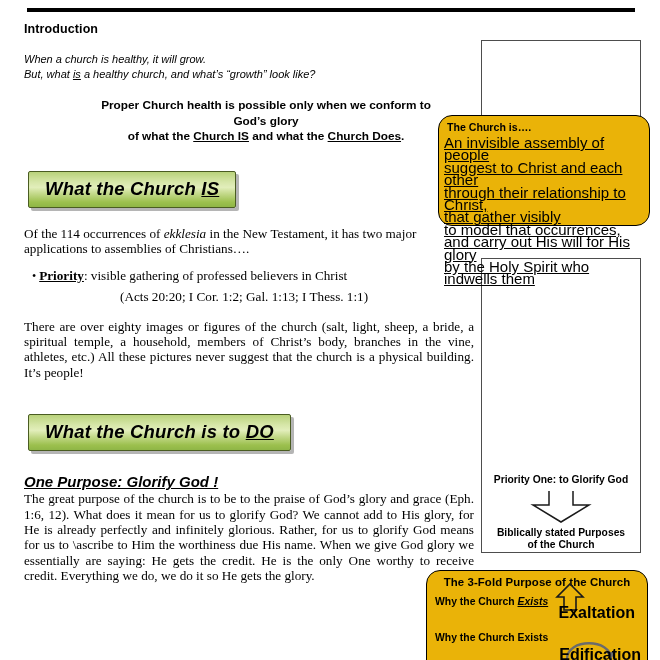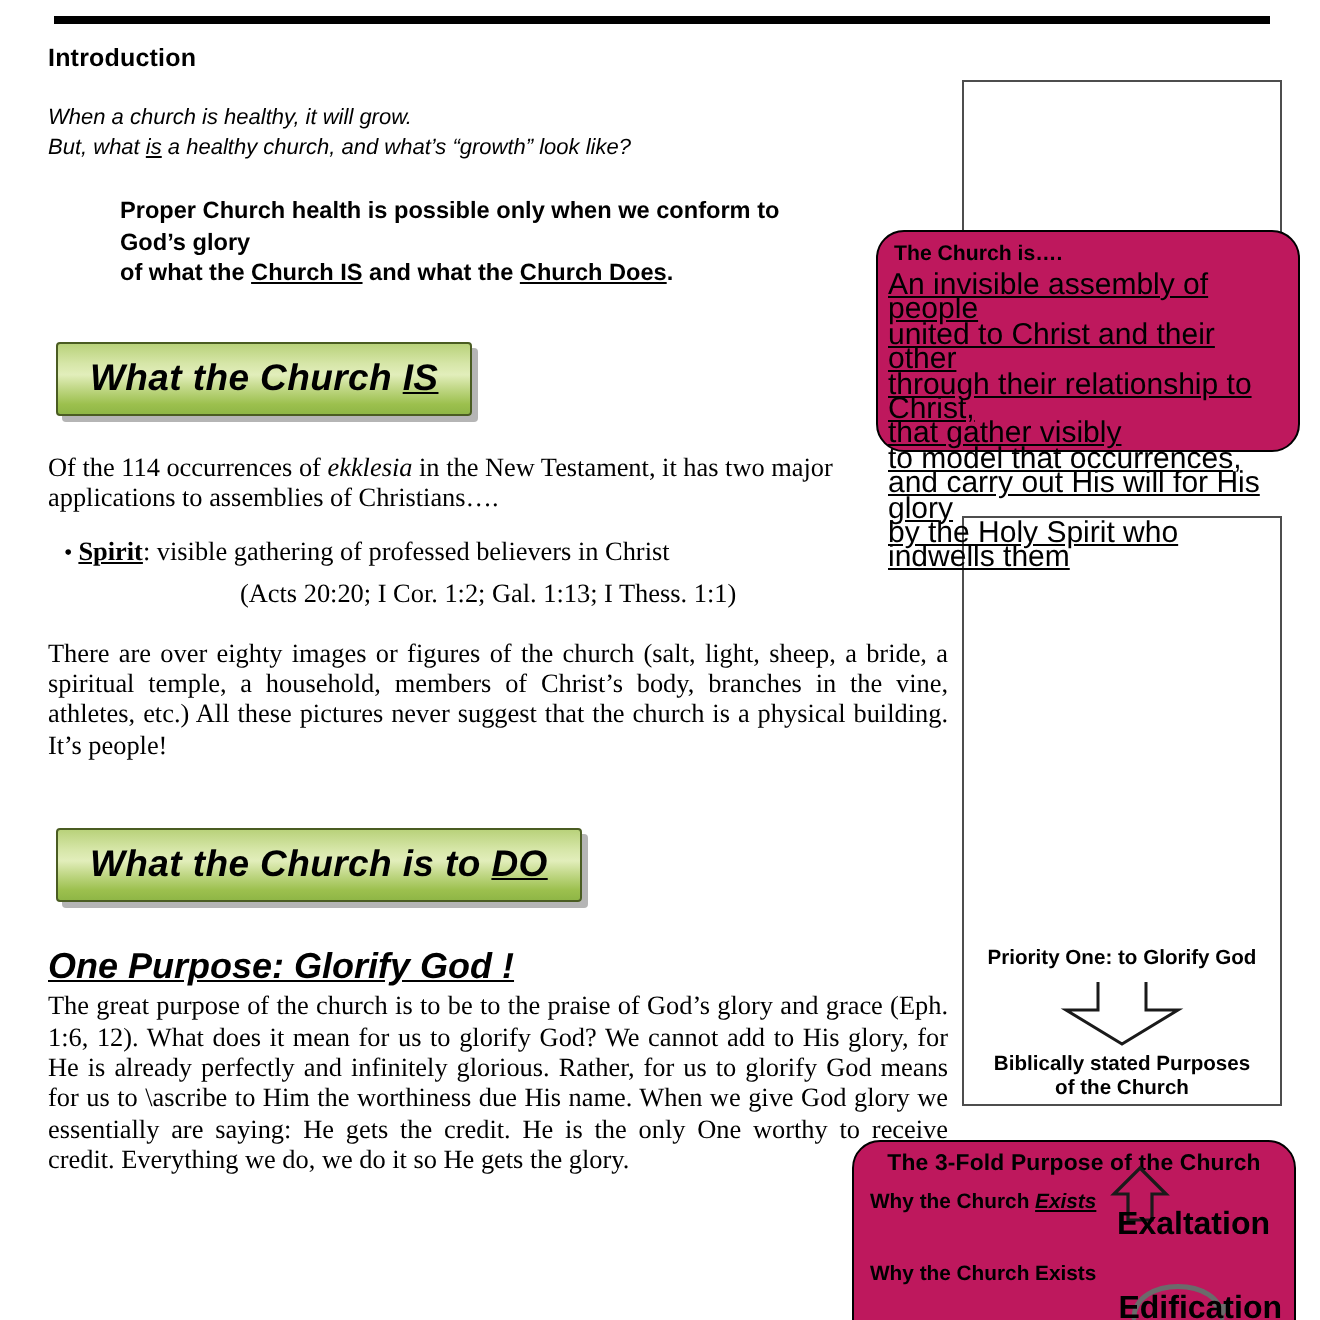--- a/index.html
+++ b/index.html
@@ -56,21 +56,21 @@
     line-height: 15px;
     margin: 0 0 16px 0;
   }
   .italic-lines .u { text-decoration: underline; }
 
   .centered-bold {
     font-family: "Liberation Sans", sans-serif;
     font-weight: bold;
     font-size: 11.8px;
     line-height: 15.5px;
-    text-align: left;
+    text-align: center;
     margin: 0 0 10px 0;
     padding: 0 4px 0 36px;
   }
   .centered-bold .u { text-decoration: underline; }
 
   
   .banner-wrap {
     position: relative;
     display: inline-block;
     margin: 16px 0 8px 4px;
@@ -123,40 +123,40 @@
     font-size: 13.2px;
     line-height: 15.6px;
     padding-left: 96px;
     margin: 0 0 2px 0;
   }
 
   .sub-heading {
     font-family: "Liberation Sans", sans-serif;
     font-style: italic;
     font-weight: bold;
-    font-size: 18px;
+    font-size: 15px;
     text-decoration: underline;
     margin: 0 0 1px 0;
   }
 
   
   .frame {
     position: absolute;
     border: 1px solid #4d4d4d;
     background: transparent;
   }
   #frame-top    { left: 481px; top: 40px;  width: 158px; height: 113px; }
   #frame-mid    { left: 481px; top: 258px; width: 158px; height: 293px; }
 
   
   .rbox {
     position: absolute;
     border: 1.6px solid #000000;
     border-radius: 14px;
-    background: #be185d;
+    background: #eab308;
     font-family: "Liberation Sans", sans-serif;
   }
   #rbox-church {
     left: 438px;
     top: 115px;
     width: 212px;
     height: 111px;
     padding: 4px 5px 0 5px;
     box-sizing: border-box;
   }
@@ -248,21 +248,21 @@
 
   <div class="top-rule"></div>
 
   <div class="frame" id="frame-top"></div>
   <div class="frame" id="frame-mid"></div>
 
   <div class="rbox" id="rbox-church">
     <div class="rtitle">The Church is….</div>
     <div class="rbody">
       <div>An invisible assembly of people</div>
-      <div>united  to Christ and their other</div>
+      <div>suggest  to Christ and each other</div>
       <div>through their relationship to Christ,</div>
       <div>that gather visibly</div>
       <div>to model that occurrences,</div>
       <div>and carry out His will for His glory</div>
       <div>by the Holy Spirit who indwells them</div>
     </div>
   </div>
 
   <div class="priority-group">
     <div class="ptext">Priority One: to Glorify God</div>
@@ -319,21 +319,21 @@
     <div class="banner-wrap">
       <div class="banner"><span>What the Church </span><span class="u">IS</span></div>
     </div>
 
     <div class="para-block" style="margin-top:10px; width:420px;">
       <p class="body-p"><span>Of the 114 occurrences of </span><span class="i">ekklesia</span><span> in the New Testament, it has two major applications to assemblies of Christians….</span></p>
     </div>
 
 
     <div class="para-block" style="margin-top:12px;">
-      <p class="bullet-row"><span class="dot">•&nbsp;</span><b>Spirit</b><span>: visible gathering of professed believers in Christ</span></p>
+      <p class="bullet-row"><span class="dot">•&nbsp;</span><b>Priority</b><span>: visible gathering of professed believers in Christ</span></p>
       <p class="bullet-sub">(Acts 20:20; I Cor. 1:2; Gal. 1:13; I Thess. 1:1)</p>
     </div>
 
     <div class="para-block" style="margin-top:14px; width:450px;">
       <p class="body-p justify">There are over eighty images or figures of the church (salt, light, sheep, a bride, a spiritual temple, a household, members of Christ’s body, branches in the vine, athletes, etc.) All these pictures never suggest that the church is a physical building.  It’s people!</p>
     </div>
 
     
     <div class="banner-wrap" style="margin-top:22px;">
       <div class="banner"><span>What the Church is to </span><span class="u">DO</span></div>

